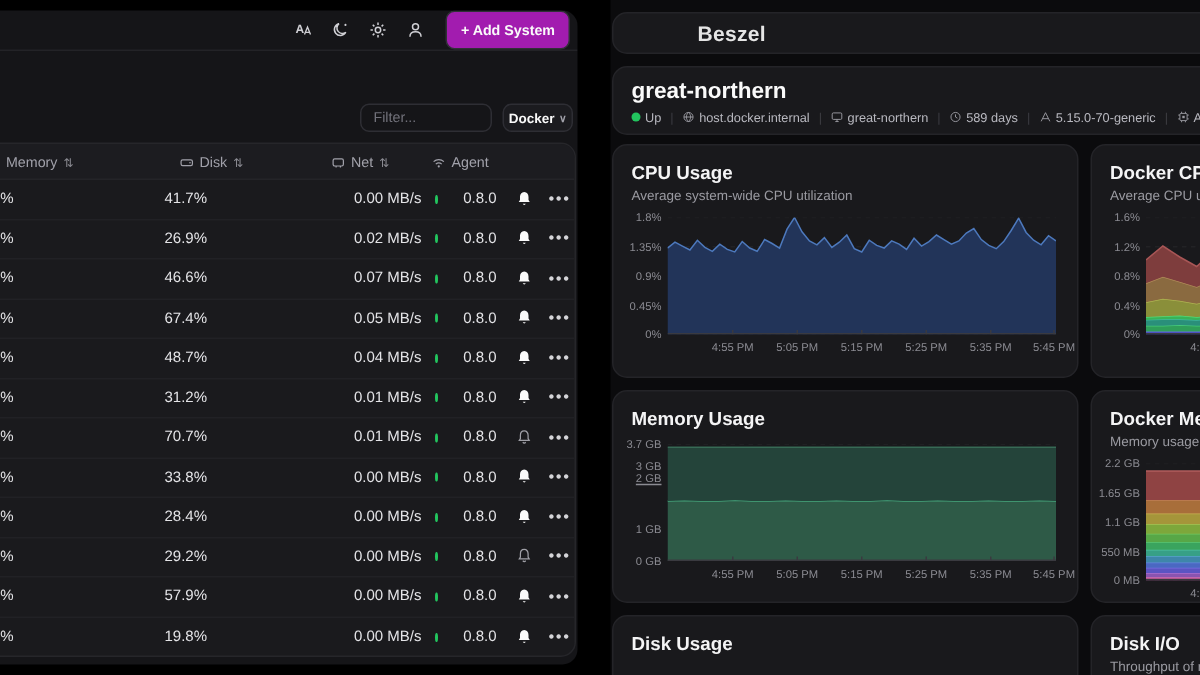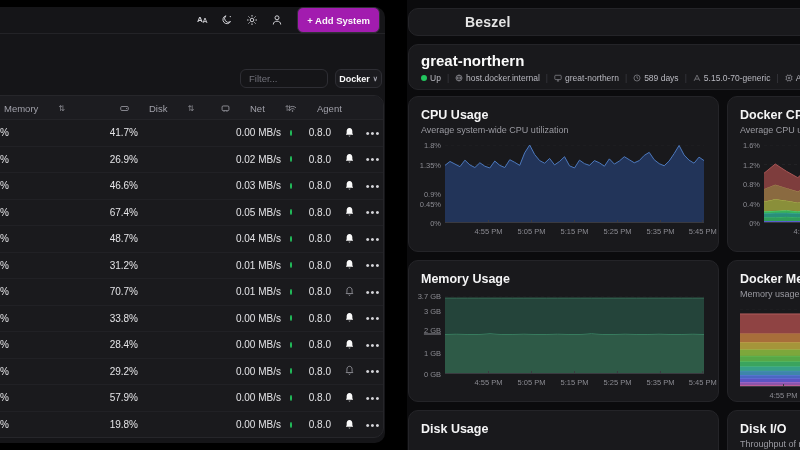--- a/index.html
+++ b/index.html
@@ -24,21 +24,21 @@
   .filter-input::placeholder { color:#71717a; }
   .columns-btn { position:absolute; left:335px; top:62px; width:47px; height:19px;
     border:1px solid #2e2e34; background:#1b1b1f; border-radius:6px; color:#fafafa;
     font-size:9px; font-weight:700; display:flex; align-items:center; justify-content:center; gap:3px; }
   .columns-btn .chev { font-size:7px; color:#a1a1aa; }
 
   .table-card { position:absolute; left:-70px; top:88px; width:454px; height:343px;
     background:#1a1a1d; border:1px solid #26262a; border-radius:10px; overflow:hidden; }
   .thead { position:relative; height:24px; border-bottom:1px solid #242428; background:#1c1c20;
     font-size:9.5px; color:#a1a1aa; }
-  .thead .hcell { position:absolute; top:0; height:24px; display:flex; align-items:center; gap:20px; }
+  .thead .hcell { position:absolute; top:0; height:24px; display:flex; align-items:center; gap:4px; }
   .thead .sort { font-size:8px; color:#8b8b92; }
   .thead svg { width:9px; height:9px; }
   .h-mem { left:73px; } .h-disk { left:189px; } .h-net { left:290px; } .h-agent { left:357px; }
 
   .trow { height:26.5px; display:flex; align-items:center; border-bottom:1px solid #212125;
     font-size:10px; color:#e4e4e7; }
   .trow:last-child { border-bottom:none; }
   .c-memlabel { width:78px; text-align:right; }
   .c-membar  { width:90px; margin-left:5px; }
   .c-disklabel { width:34px; text-align:right; }
@@ -200,21 +200,21 @@
 
       </span>
       <span class="c-dots">•••</span>
     </div>
 
     <div class="trow">
       <span class="c-memlabel mem-label">21.0%</span>
       <span class="c-membar"><span class="track"><span class="fill mem-fill" style="width: 21%; background: rgb(34, 197, 94);"></span></span></span>
       <span class="c-disklabel disk-label">46.6%</span>
       <span class="c-diskbar"><span class="track"><span class="fill disk-fill" style="width: 46.6%; background: rgb(34, 197, 94);"></span></span></span>
-      <span class="c-net net-label">0.03 MB/s</span>
+      <span class="c-net net-label">0.07 MB/s</span>
       <span class="c-agent">
         <span class="dot agent-dot" style="background: rgb(34, 197, 94);"></span>
         <span class="agent-ver">0.8.0</span>
       </span>
       <span class="c-bell bell">
         <svg class="bell-on" viewBox="0 0 12 13">
                 <path d="M6 1 C4 1 2.9 2.6 2.9 4.6 L2.9 6.8 L2 8.4 L10 8.4 L9.1 6.8 L9.1 4.6 C9.1 2.6 8 1 6 1 Z" fill="#fafafa"></path>
                 <path d="M4.9 9.6 a1.15 1.15 0 0 0 2.2 0 Z" fill="#fafafa"></path>
               </svg>
 
@@ -461,21 +461,21 @@
       </div>
     </div>
 
     <div class="card chart-card cc-cpu">
       <div class="cc-title">CPU Usage</div>
       <div class="cc-sub">Average system-wide CPU utilization</div>
       <div class="chart">
         <div class="ylabels">
             <span style="top: 0px;">1.8%</span>
             <span style="top: 19.5px;">1.35%</span>
-            <span style="top: 49px; padding-left: 39px;">0.9%</span>
+            <span style="top: 39px; padding-left: 39px;">0.9%</span>
             <span style="top: 58.5px;">0.45%</span>
             <span style="top: 78px;">0%</span>
           </div>
         <div class="plotwrap">
             <div class="plot">
               <svg width="259" height="78">
                 <line x1="0" x2="259" y1="0" y2="0" stroke="rgba(255,255,255,0.045)" stroke-dasharray="3 3"></line>
                 <line x1="0" x2="259" y1="19.5" y2="19.5" stroke="rgba(255,255,255,0.045)" stroke-dasharray="3 3"></line>
                 <line x1="0" x2="259" y1="39" y2="39" stroke="rgba(255,255,255,0.045)" stroke-dasharray="3 3"></line>
                 <line x1="0" x2="259" y1="58.5" y2="58.5" stroke="rgba(255,255,255,0.045)" stroke-dasharray="3 3"></line>
@@ -551,21 +551,21 @@
           </div>
       </div>
     </div>
 
     <div class="card chart-card cc-mem">
       <div class="cc-title">Memory Usage</div>
       <div class="chart">
         <div class="ylabels">
             <span style="top: 0px;">3.7 GB</span>
             <span style="top: 14.7568px;">3 GB</span>
-            <span style="top: 34px; text-decoration: underline;">2 GB</span>
+            <span style="top: 23px; text-decoration: underline;">2 GB</span>
             <span style="top: 56.9189px;">1 GB</span>
             <span style="top: 78px;">0 GB</span>
           </div>
         <div class="plotwrap">
             <div class="plot">
               <svg width="259" height="78">
                 <line x1="0" x2="259" y1="0" y2="0" stroke="rgba(255,255,255,0.045)" stroke-dasharray="3 3"></line>
                 <line x1="0" x2="259" y1="14.756756756756765" y2="14.756756756756765" stroke="rgba(255,255,255,0.045)" stroke-dasharray="3 3"></line>
                 <line x1="0" x2="259" y1="35.837837837837846" y2="35.837837837837846" stroke="rgba(255,255,255,0.045)" stroke-dasharray="3 3"></line>
                 <line x1="0" x2="259" y1="56.91891891891892" y2="56.91891891891892" stroke="rgba(255,255,255,0.045)" stroke-dasharray="3 3"></line>
@@ -592,20 +592,27 @@
               <span style="left: 257.705px;">5:45 PM</span>
             </div>
           </div>
       </div>
     </div>
 
     <div class="card chart-card cc-dmem">
       <div class="cc-title">Docker Memory Usage</div>
       <div class="cc-sub">Memory usage of docker containers</div>
       <div class="chart">
+        <div class="ylabels">
+            <span style="top: 0px;">2.2 GB</span>
+            <span style="top: 19.5px;">1.65 GB</span>
+            <span style="top: 39px;">1.1 GB</span>
+            <span style="top: 58.5px;">550 MB</span>
+            <span style="top: 78px;">0 MB</span>
+          </div>
         <div class="plotwrap">
             <div class="plot">
               <svg width="259" height="78">
                 <line x1="0" x2="259" y1="0" y2="0" stroke="rgba(255,255,255,0.045)" stroke-dasharray="3 3"></line>
                 <line x1="0" x2="259" y1="19.500000000000007" y2="19.500000000000007" stroke="rgba(255,255,255,0.045)" stroke-dasharray="3 3"></line>
                 <line x1="0" x2="259" y1="39" y2="39" stroke="rgba(255,255,255,0.045)" stroke-dasharray="3 3"></line>
                 <line x1="0" x2="259" y1="58.5" y2="58.5" stroke="rgba(255,255,255,0.045)" stroke-dasharray="3 3"></line>
                 <line x1="0" x2="259" y1="78" y2="78" stroke="rgba(255,255,255,0.045)" stroke-dasharray="3 3"></line>
                 <path d="M0,75.87272727272727L259,75.87272727272727L259,78L0,78Z" fill="#b0548e"></path>
                 <path d="M0,75.87272727272727L259,75.87272727272727" fill="none" stroke="#d06fab" stroke-width="1"></path>

